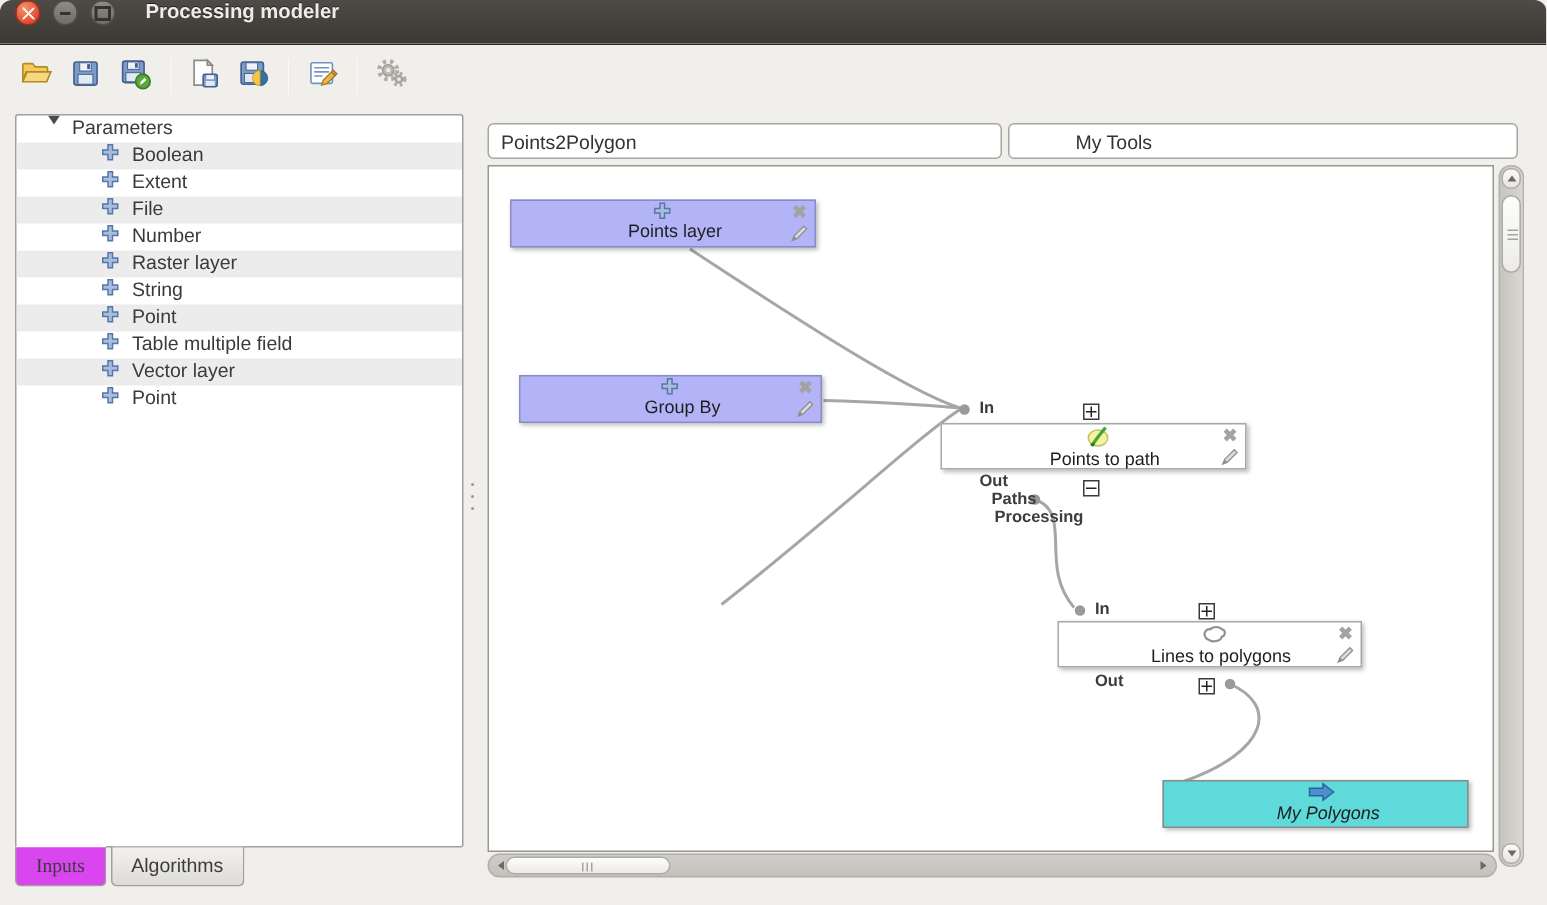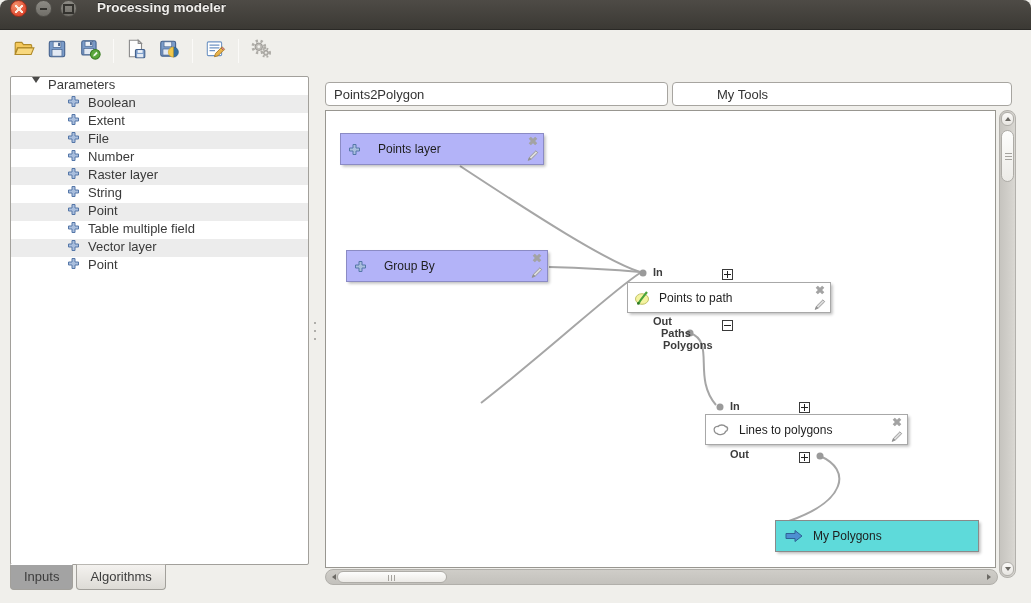--- a/index.html
+++ b/index.html
@@ -41,40 +41,40 @@
     border-top:6px solid #4a4a48; margin-right:8px; }
   .tree-items .tree-row { padding-left:56px; }
   .tree-items .tree-row:nth-child(odd) { background:#ececec; }
   .plus-ic { width:13px; height:13px; display:inline-flex; margin-right:8px; flex:none; }
   .tree-label { white-space:nowrap; }
 
   
   .tabs { position:absolute; left:10px; top:564px; display:flex; }
   .tab { font-size:13px; color:#3c3c3c; padding:4px 13px 5px; border:1px solid #a2a09b;
     border-radius:0 0 4px 4px; margin-right:3px; }
-  .tab.active { background:#a3a3a3; border-top-color:#fff; position:relative; }
+  .tab.active { background:#d946ef; border-top-color:#fff; position:relative;font-family:Liberation Serif, serif; }
   .tab.inactive { background:linear-gradient(#f4f2ef,#dddbd6); border-top-color:#b9b7b2; }
 
   
   .field { position:absolute; top:82px; height:24px; background:#fff; border:1px solid #a7a5a0;
     border-radius:4px; font-family:"Liberation Sans",sans-serif; font-size:13px; color:#333;
     padding:0 8px; outline:none; }
   #model-name { left:325px; width:343px; }
   #model-group { left:672px; width:340px;padding-left:44px; }
 
   
   .canvas { position:absolute; left:325px; top:110px; width:671px; height:458px;
     background:#fff; border:1px solid #989690; }
   .canvas svg.wires { position:absolute; left:0; top:0; z-index:1; }
 
   .node { position:absolute; z-index:2; display:flex; align-items:center;
-    font-size:12px; color:#1e1e1e; box-shadow:1.5px 1.5px 3px rgba(0,0,0,.28); }
+    font-size:12px; color:#1e1e1e; box-shadow:1.5px 1.5px 3px rgba(0,0,0,.28);flex-direction:column; }
   .input-node  { height:32px; border:1px solid #8b8bc4; padding-left:7px; }
   .algo-node   { height:31px; background:#fff; border:1px solid #a8a8a8; padding-left:6px; }
-  .output-node { height:32px; border:1px solid #8a8a8a; padding-left:8px; }
+  .output-node { height:32px; border:1px solid #8a8a8a; padding-left:8px;font-style:italic; }
   .node-label { margin-left:9px; white-space:nowrap; }
   .node-x      { position:absolute; right:3px; top:0px;  width:14px; height:14px; }
   .node-pencil { position:absolute; right:3px; top:14px; width:14px; height:14px; }
 
   .port-label { position:absolute; z-index:2; font-size:11px; font-weight:bold; color:#3c3c3c;
     line-height:11px; white-space:nowrap; }
   .expander { position:absolute; z-index:2; width:11px; height:11px; background:#fff;
     border:1px solid #3a3a3a; }
   .expander::before { content:""; position:absolute; left:1px; right:1px; top:4px; height:1px; background:#222; }
   .expander.plus::after { content:""; position:absolute; top:1px; bottom:1px; left:4px; width:1px; background:#222; }
@@ -372,21 +372,21 @@
         </svg></span>
     <span class="node-pencil"><svg width="14" height="14" viewBox="0 0 13 13">
           <path d="M2,11.5 L3.2,8.6 L9.2,2.6 L10.9,4.3 L4.9,10.3 Z" fill="#dcdcdc" stroke="#8f8f8f" stroke-width="0.8"></path>
           <path d="M2,11.5 L3.2,8.6 L4.9,10.3 Z" fill="#8f8f8f"></path>
         </svg></span>
   </div>
 
   <span class="port-label" style="left:327px;top:205px">Out</span>
   <span class="expander" style="left:396px;top:209px"></span>
   <span class="port-label" style="left:335px;top:217px">Paths</span>
-  <span class="port-label" style="left:337px;top:229px">Polygons</span>
+  <span class="port-label" style="left:337px;top:229px">Processing</span>
 
   <span class="port-label" style="left:404px;top:290px">In</span>
   <span class="expander plus" style="left:473px;top:291px"></span>
 
   <div class="node algo-node" style="left:379px;top:303px;width:203px">
     <span style="display:inline-flex">
       <svg width="18" height="15" viewBox="0 0 18 15">
         <path d="M2.5,9.5 C1,6.5 3.5,4 6,4.5 C7.5,2.5 12,2.5 13.5,4.5 C16.5,5 16,9 13.5,9.5 C13,12.5 7,13.5 5,11.5 C3.5,11.5 3,10.5 2.5,9.5 Z" fill="#fff" stroke="#8f8f8f" stroke-width="1.4"></path>
       </svg>
     </span>

